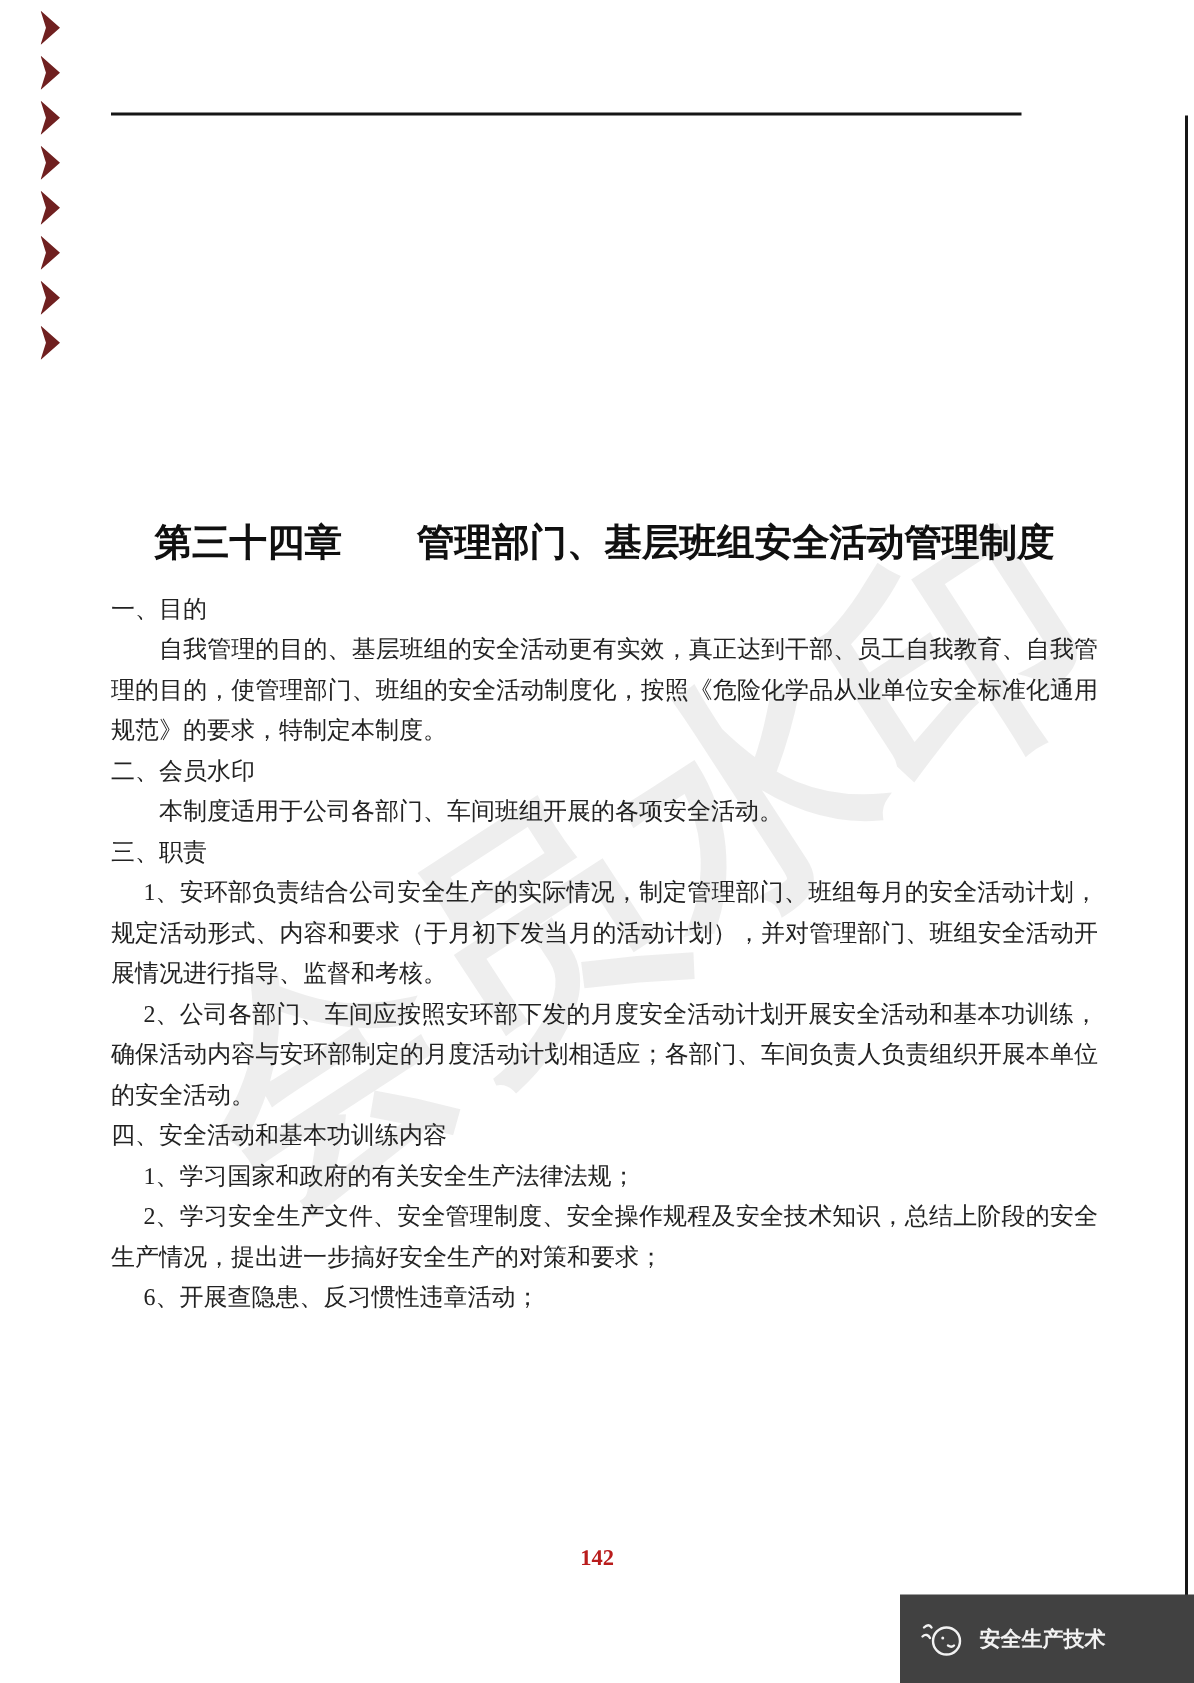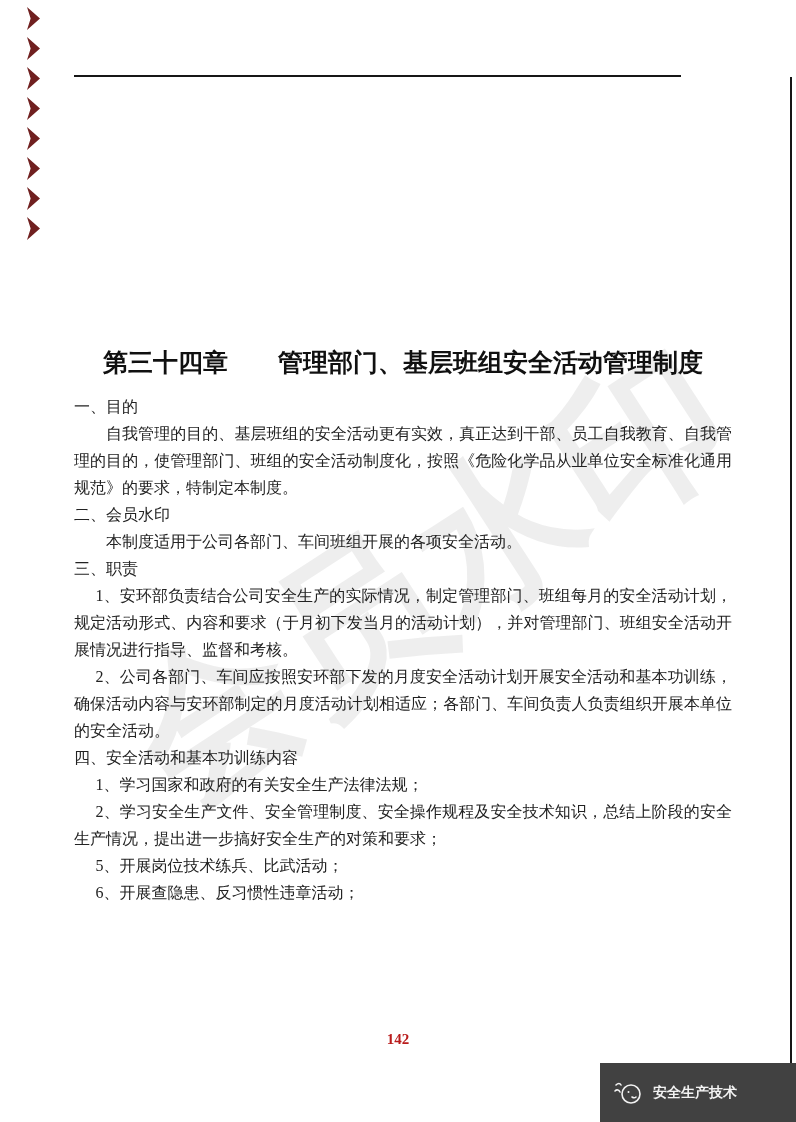--- a/index.html
+++ b/index.html
@@ -90,21 +90,20 @@
     <p class="sec">一、目的</p>
     <p class="para">自我管理的目的、基层班组的安全活动更有实效，真正达到干部、员工自我教育、自我管理的目的，使管理部门、班组的安全活动制度化，按照《危险化学品从业单位安全标准化通用规范》的要求，特制定本制度。</p>
     <p class="sec">二、会员水印</p>
     <p class="para">本制度适用于公司各部门、车间班组开展的各项安全活动。</p>
     <p class="sec">三、职责</p>
     <p class="item">1、安环部负责结合公司安全生产的实际情况，制定管理部门、班组每月的安全活动计划，规定活动形式、内容和要求（于月初下发当月的活动计划），并对管理部门、班组安全活动开展情况进行指导、监督和考核。</p>
     <p class="item">2、公司各部门、车间应按照安环部下发的月度安全活动计划开展安全活动和基本功训练，确保活动内容与安环部制定的月度活动计划相适应；各部门、车间负责人负责组织开展本单位的安全活动。</p>
     <p class="sec">四、安全活动和基本功训练内容</p>
     <p class="item">1、学习国家和政府的有关安全生产法律法规；</p>
     <p class="item">2、学习安全生产文件、安全管理制度、安全操作规程及安全技术知识，总结上阶段的安全生产情况，提出进一步搞好安全生产的对策和要求；</p>
-    <p class="item">5、开展岗位技术练兵、比武活动；</p>
     <p class="item">6、开展查隐患、反习惯性违章活动；</p>
   </div>
 
   <div class="page-number">142</div>
 
   <div class="footer-band">
     <svg class="mascot" viewBox="0 0 34 30" fill="none" stroke="#f2f2f2" stroke-width="1.6" stroke-linecap="round">
       <path d="M4 7 C6 5,8 5,9 7"></path>
       <path d="M3 13 C5 11,7 12,8 14"></path>
       <circle cx="19" cy="16" r="9"></circle>

